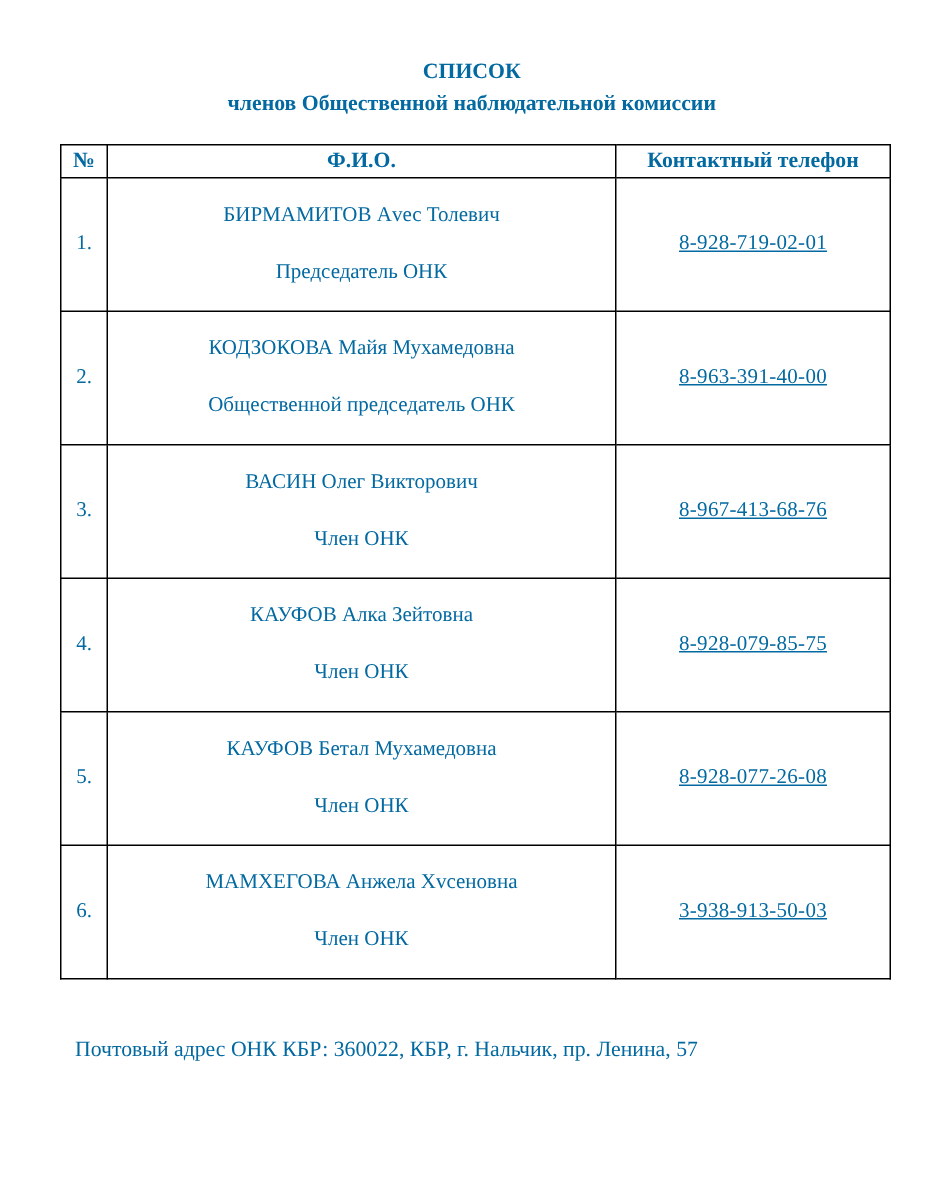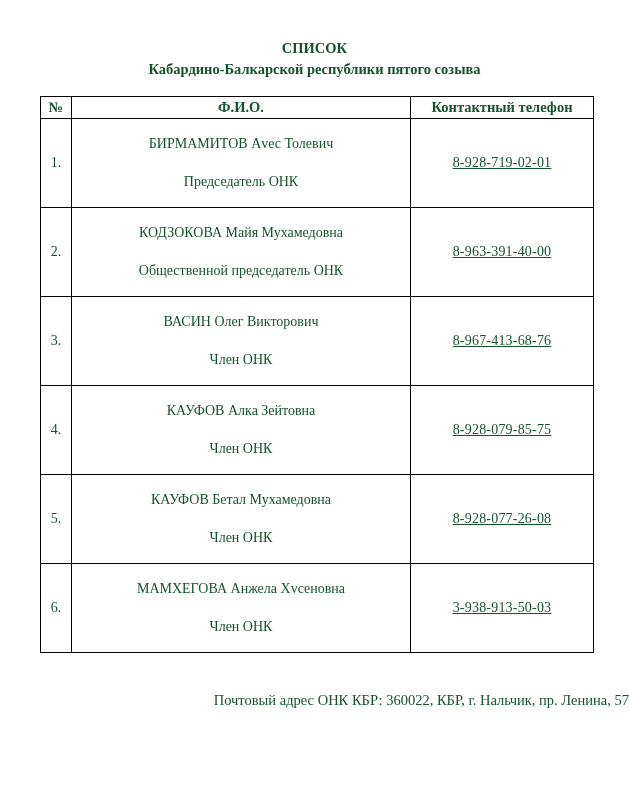--- a/index.html
+++ b/index.html
@@ -1,20 +1,20 @@
 <!DOCTYPE html>
 <html><head>
 <meta charset="utf-8">
 <style>
   html, body { margin: 0; padding: 0; background: #ffffff; }
   .page {
     width: 629px;
     height: 802px;
     background: #ffffff;
-    color: #14532d;
+    color: #0369a1;
     font-family: "Liberation Serif", serif;
     overflow: hidden;
     position: relative;
   }
   .title-block {
     padding-top: 38px;
     text-align: center;
     font-weight: bold;
     font-size: 14.5px;
     line-height: 21px;
@@ -44,30 +44,30 @@
     font-size: 14px;
   }
   .member-name { margin-bottom: 22px; }
   .member-role { }
   .phone-cell  { letter-spacing: 0.2px; text-decoration: underline; }
   .footer {
     margin: 38px 0 0 50px;
     font-size: 14.5px;
     line-height: 18px;
   }
-  .footer .address { margin-bottom: 16px; text-align: right; }
+  .footer .address { margin-bottom: 16px; }
 </style>
 </head>
 <body>
 
 <div class="page">
 
   <div class="title-block">
     <div>СПИСОК</div>
-    <div>Кабардино-Балкарской республики пятого созыва</div>
+    <div>членов Общественной наблюдательной комиссии</div>
   </div>
 
   <table class="doc-table">
     <colgroup>
       <col class="col-num">
       <col class="col-name">
       <col class="col-phone">
     </colgroup>
     <thead>
       <tr>

